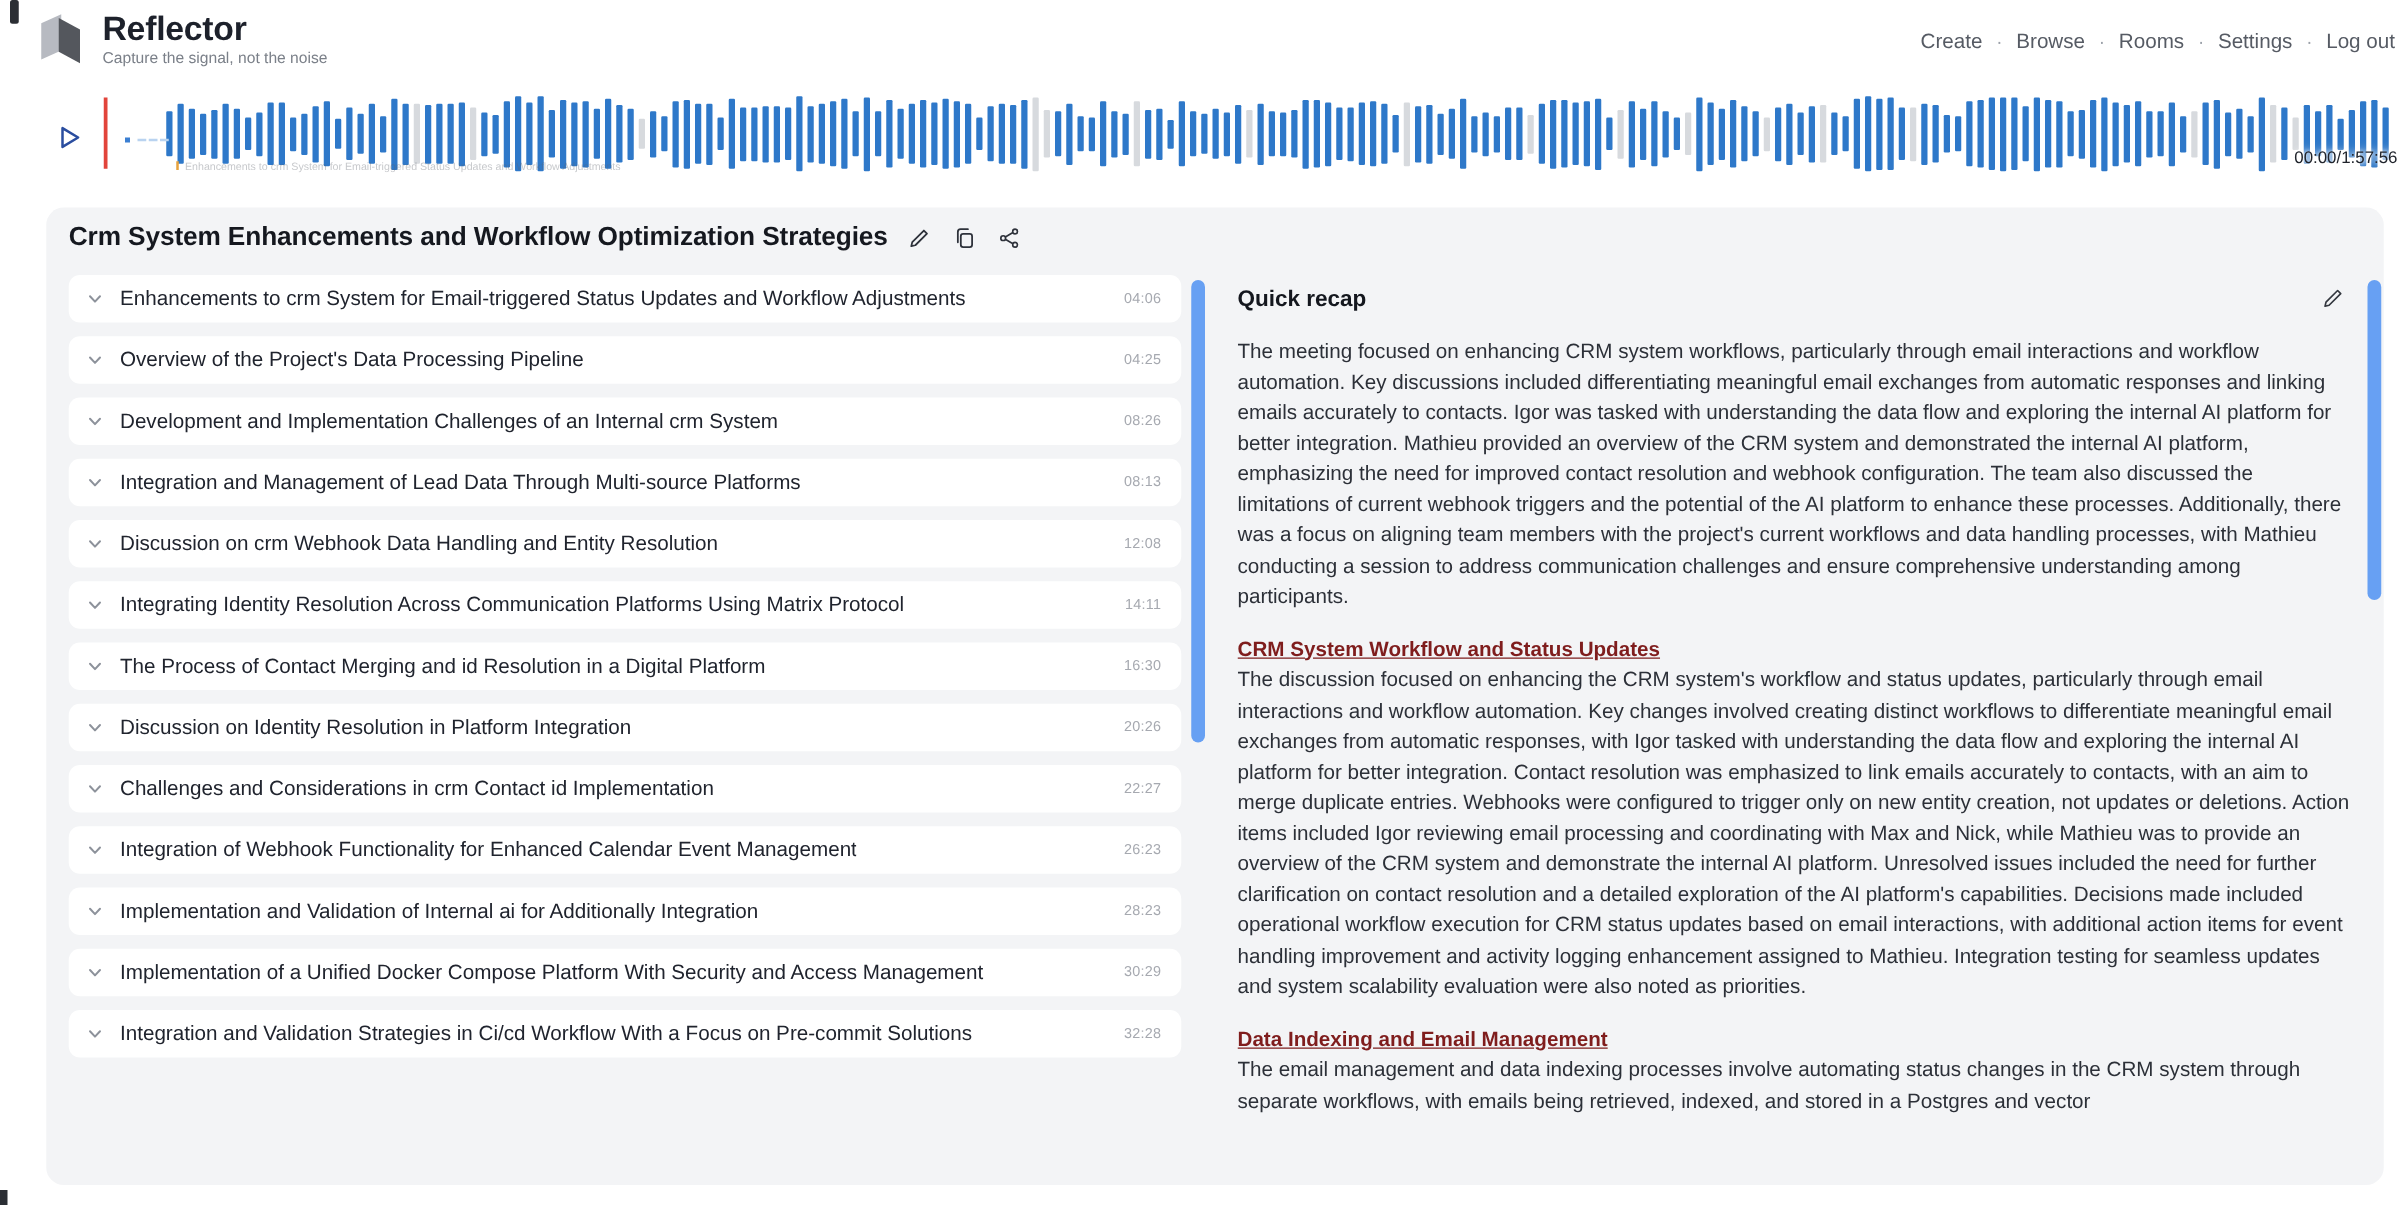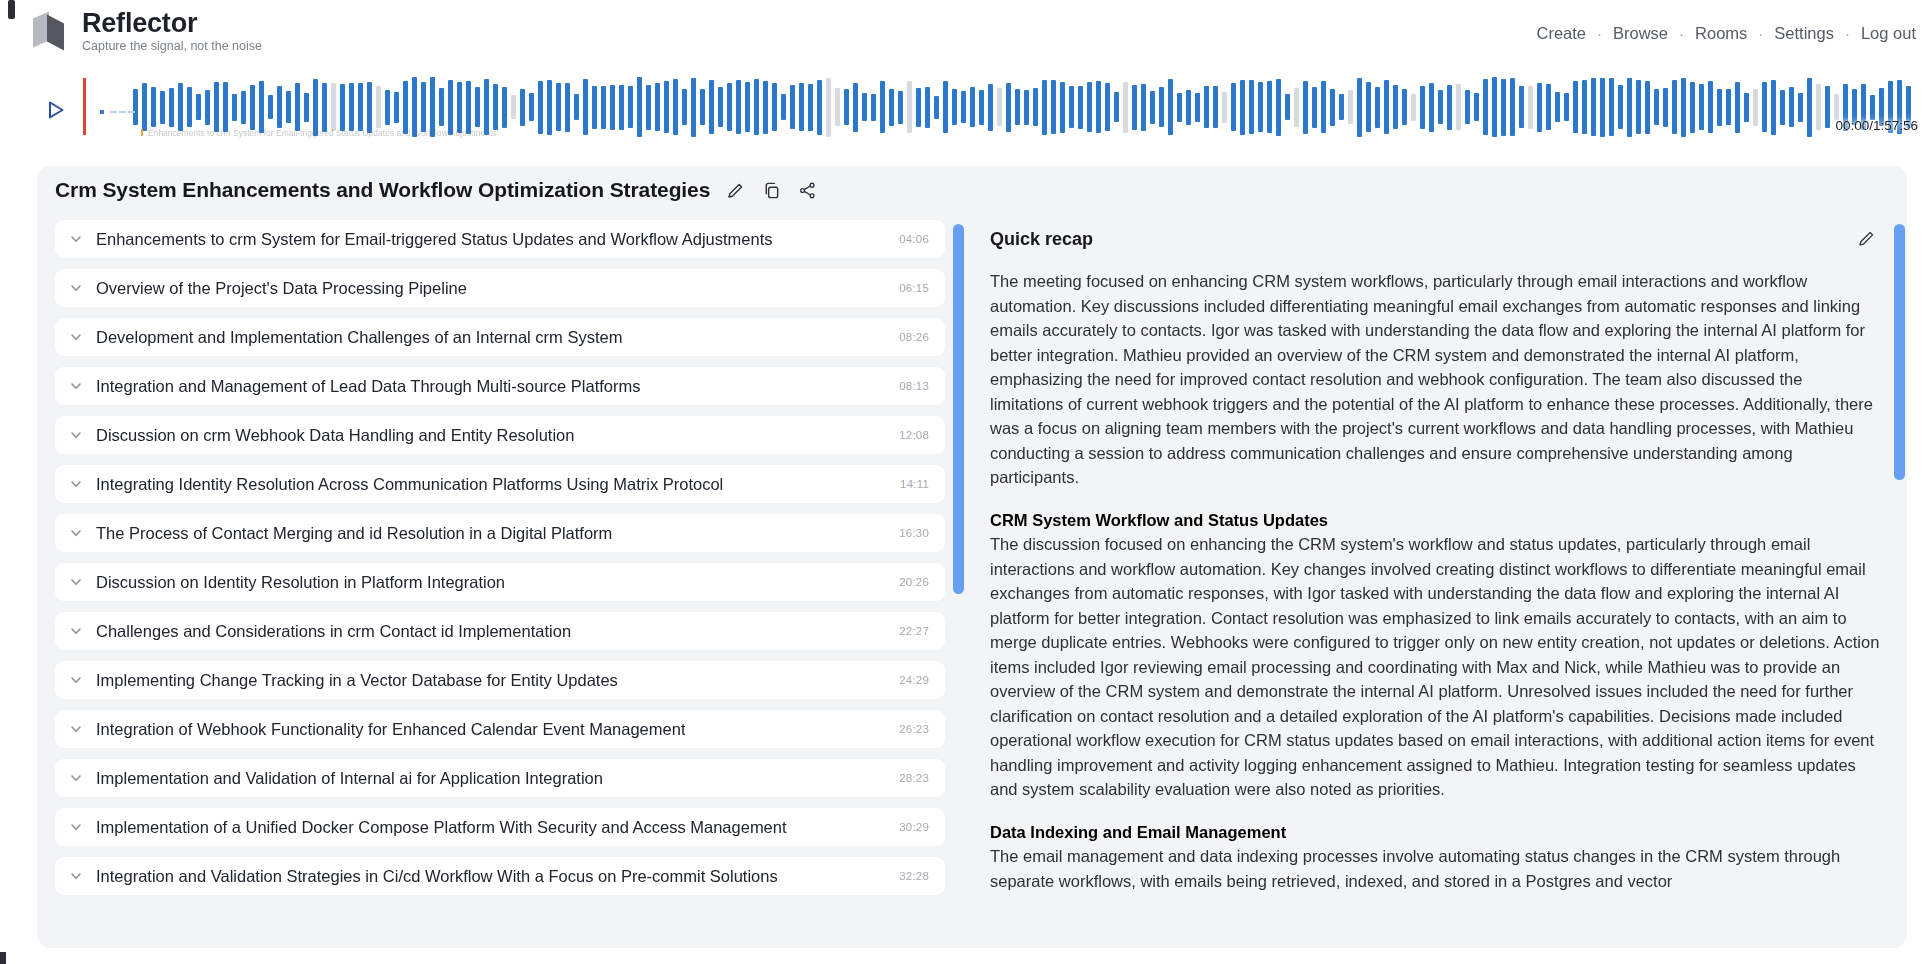--- a/index.html
+++ b/index.html
@@ -63,21 +63,21 @@
   .sb-right .sb-thumb { top:4px; height:256px; }
 
   
   .summary { position:absolute; left:953px; top:42px; width:892px; height:740px; overflow:hidden; }
   .panel-head { display:flex; align-items:flex-start; justify-content:space-between; margin-top:21px; }
   .summary h2 { margin:0; font-size:18px; font-weight:700; color:#14171e; }
   .summary h2.mid { margin-top:20px; }
   .edit-btn { background:none; border:none; padding:0; width:19px; height:19px; color:#33373f; cursor:pointer; margin-right:6px; }
   .summary p { margin:19px 0 0; width:890px; font-size:16.5px; line-height:24.5px; color:#2c3038; }
   .sec { margin-top:18px !important; }
-  .sec-h { display:block; font-weight:700; color:#000000; }
+  .sec-h { display:block; font-weight:700; color:#7f1d1d;text-decoration:underline; }
 </style>
 </head>
 <body>
 
 <div class="page">
 
   <div class="artifact-top"></div>
   <div class="artifact-bottom"></div>
 
   <div class="brand">
@@ -355,21 +355,21 @@
     <span class="t-time">04:06</span>
   </div>
 
   <div class="topic">
     <span class="chev">
       <svg width="14" height="14" viewBox="0 0 14 14">
               <path d="M3 5l4 4.3L11 5" fill="none" stroke="currentColor" stroke-width="1.6" stroke-linecap="round" stroke-linejoin="round"></path>
             </svg>
     </span>
     <span class="t-label">Overview of the Project's Data Processing Pipeline</span>
-    <span class="t-time">06:15</span>
+    <span class="t-time">04:25</span>
   </div>
 
   <div class="topic">
     <span class="chev">
       <svg width="14" height="14" viewBox="0 0 14 14">
               <path d="M3 5l4 4.3L11 5" fill="none" stroke="currentColor" stroke-width="1.6" stroke-linecap="round" stroke-linejoin="round"></path>
             </svg>
     </span>
     <span class="t-label">Development and Implementation Challenges of an Internal crm System</span>
     <span class="t-time">08:26</span>
@@ -429,47 +429,38 @@
   <div class="topic">
     <span class="chev">
       <svg width="14" height="14" viewBox="0 0 14 14">
               <path d="M3 5l4 4.3L11 5" fill="none" stroke="currentColor" stroke-width="1.6" stroke-linecap="round" stroke-linejoin="round"></path>
             </svg>
     </span>
     <span class="t-label">Challenges and Considerations in crm Contact id Implementation</span>
     <span class="t-time">22:27</span>
   </div>
 
-  <div class="topic">
-    <span class="chev">
-      <svg width="14" height="14" viewBox="0 0 14 14">
-              <path d="M3 5l4 4.3L11 5" fill="none" stroke="currentColor" stroke-width="1.6" stroke-linecap="round" stroke-linejoin="round"></path>
-            </svg>
-    </span>
-    <span class="t-label">Implementing Change Tracking in a Vector Database for Entity Updates</span>
-    <span class="t-time">24:29</span>
-  </div>
 
   <div class="topic">
     <span class="chev">
       <svg width="14" height="14" viewBox="0 0 14 14">
               <path d="M3 5l4 4.3L11 5" fill="none" stroke="currentColor" stroke-width="1.6" stroke-linecap="round" stroke-linejoin="round"></path>
             </svg>
     </span>
     <span class="t-label">Integration of Webhook Functionality for Enhanced Calendar Event Management</span>
     <span class="t-time">26:23</span>
   </div>
 
   <div class="topic">
     <span class="chev">
       <svg width="14" height="14" viewBox="0 0 14 14">
               <path d="M3 5l4 4.3L11 5" fill="none" stroke="currentColor" stroke-width="1.6" stroke-linecap="round" stroke-linejoin="round"></path>
             </svg>
     </span>
-    <span class="t-label">Implementation and Validation of Internal ai for Application Integration</span>
+    <span class="t-label">Implementation and Validation of Internal ai for Additionally Integration</span>
     <span class="t-time">28:23</span>
   </div>
 
   <div class="topic">
     <span class="chev">
       <svg width="14" height="14" viewBox="0 0 14 14">
               <path d="M3 5l4 4.3L11 5" fill="none" stroke="currentColor" stroke-width="1.6" stroke-linecap="round" stroke-linejoin="round"></path>
             </svg>
     </span>
     <span class="t-label">Implementation of a Unified Docker Compose Platform With Security and Access Management</span>

